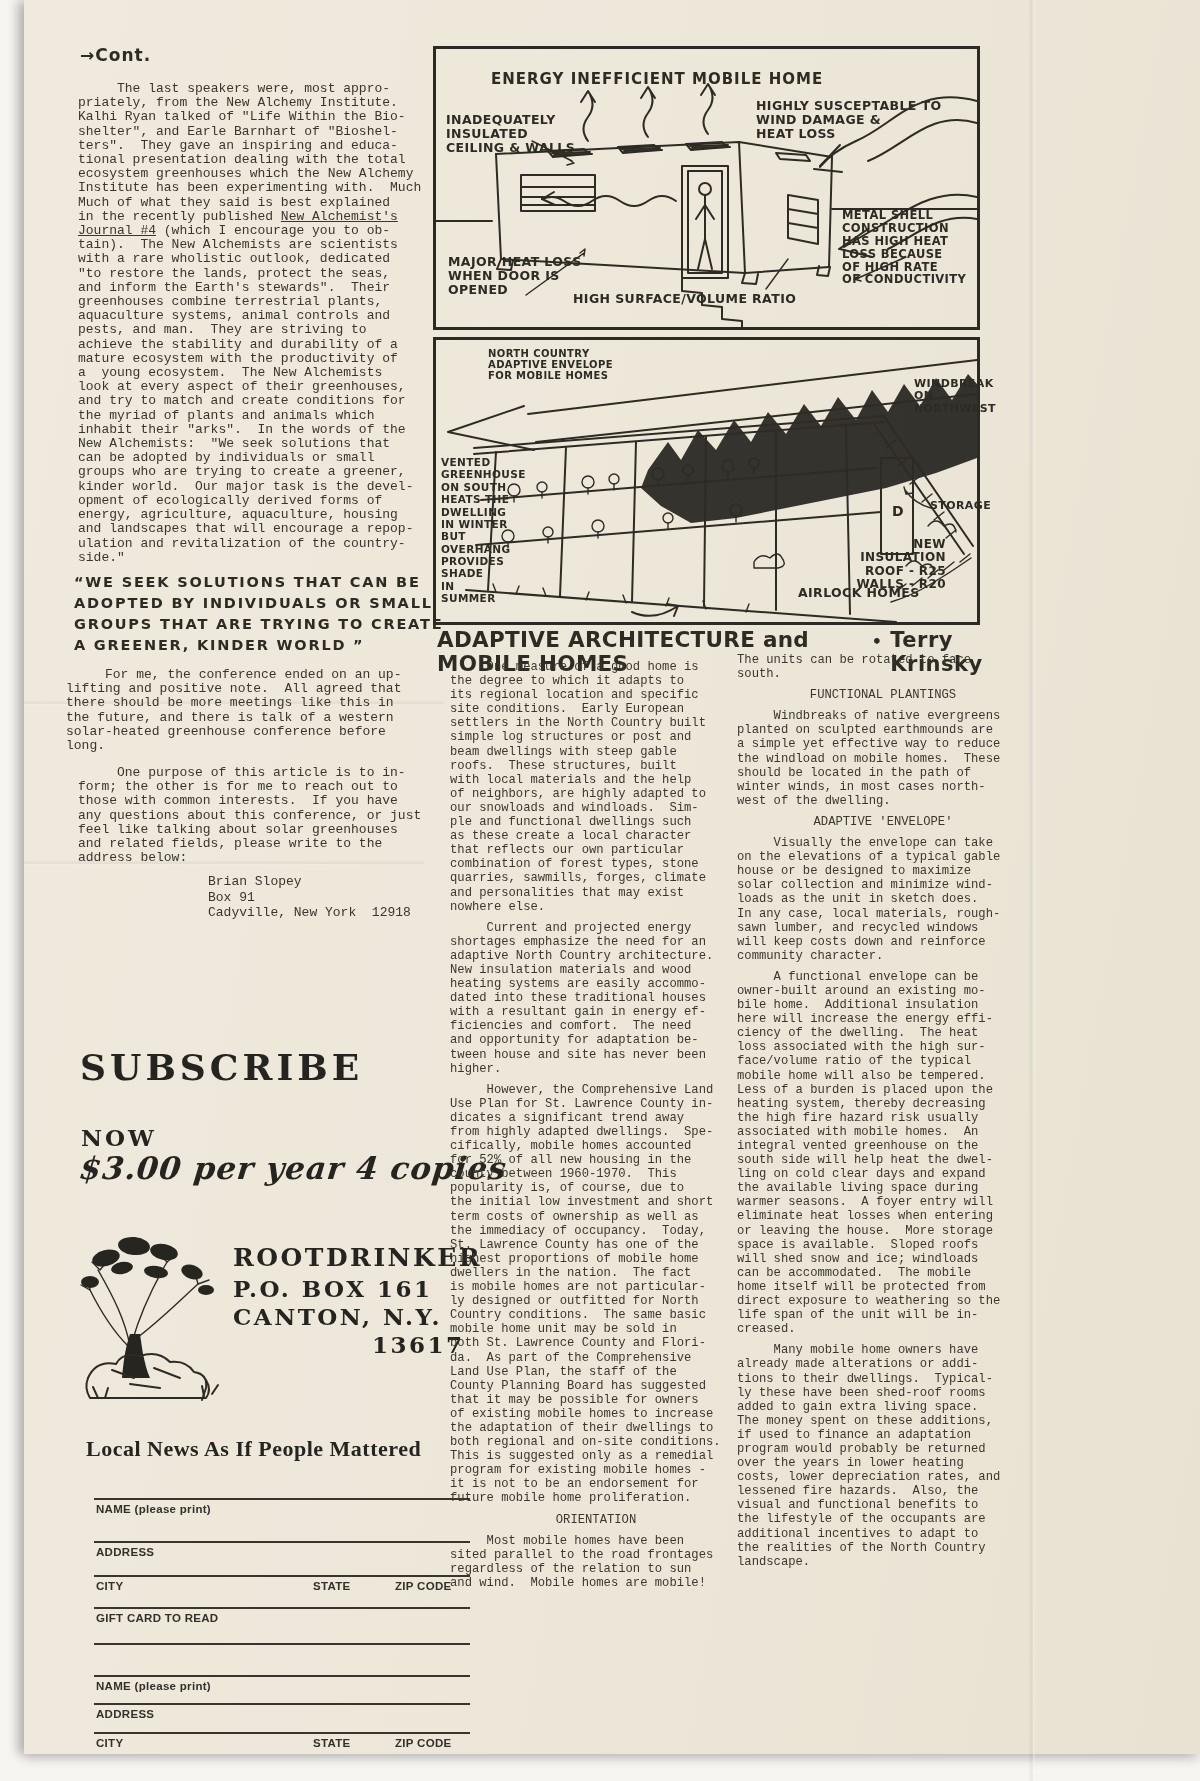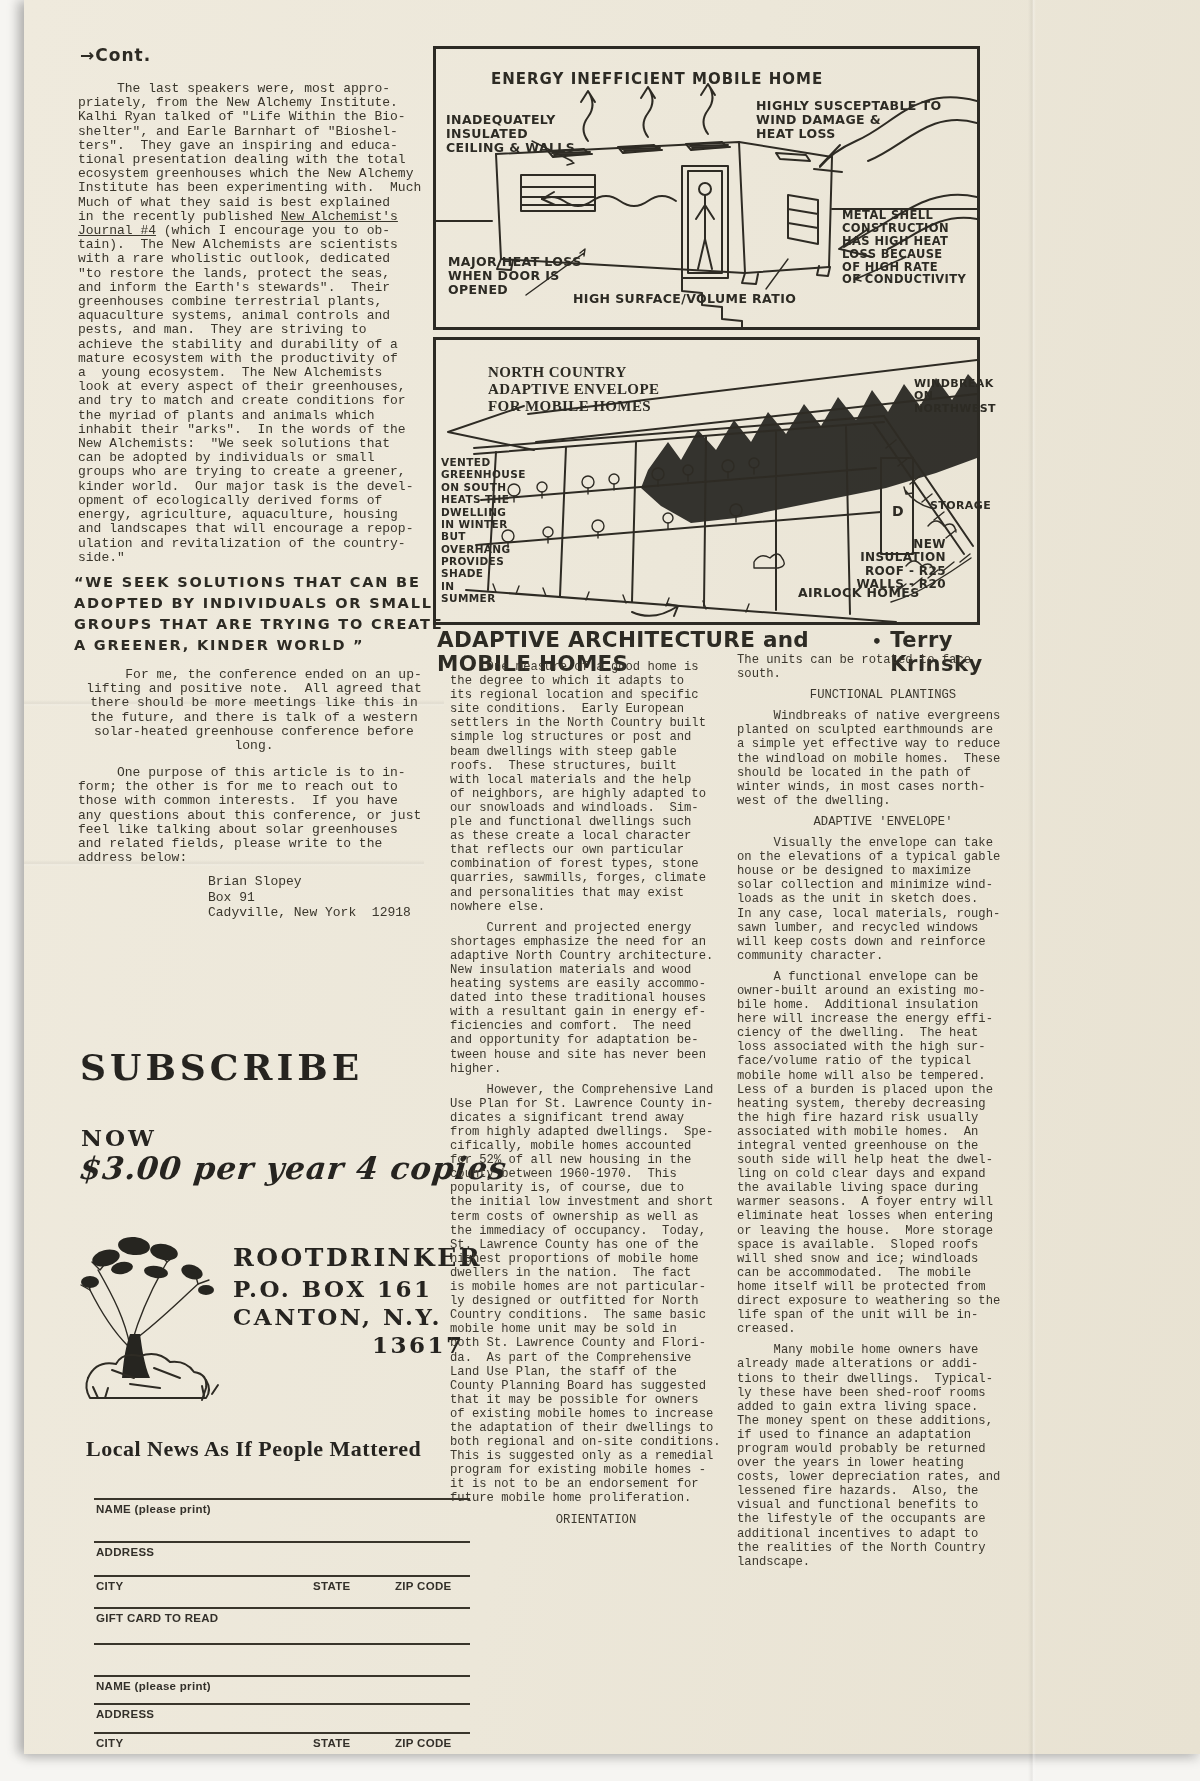--- a/index.html
+++ b/index.html
@@ -75,21 +75,21 @@
 energy, agriculture, aquaculture, housing
 and landscapes that will encourage a repop-
 ulation and revitalization of the country-
 side."</span></div>
 
 <div class="hand" style="left:74px;top:572px;font-size:14.5px;letter-spacing:1.8px;line-height:21px;font-weight:600;">“WE SEEK SOLUTIONS THAT CAN BE
 ADOPTED BY INDIVIDUALS OR SMALL
 GROUPS THAT ARE TRYING TO CREATE
 A GREENER, KINDER WORLD ”</div>
 
-<div class="typw" style="left:78px;top:668px;width:352px;text-align:center;">     For me, the conference ended on an up-
+<div class="typw" style="left:66px;top:668px;width:352px;">     For me, the conference ended on an up-
 lifting and positive note.  All agreed that
 there should be more meetings like this in
 the future, and there is talk of a western
 solar-heated greenhouse conference before
 long.</div>
 
 <div class="typw" style="left:78px;top:766px;width:356px;">     One purpose of this article is to in-
 form; the other is for me to reach out to
 those with common interests.  If you have
 any questions about this conference, or just
@@ -289,21 +289,21 @@
       <path class="skt" d="M492,186 q8,-10 16,0 q10,-6 12,6 M470,226 q8,-10 16,0 q10,-6 12,6"></path>
 
       <path d="M196,272 q22,10 46,-6 M242,266 l-11,-2 M242,266 l-4,10"></path>
 
       <path class="skt" d="M495,168 q-16,-4 -26,-18 M470,154 l-2,-7 M470,154 l7,-1"></path>
 
       <path class="skt" d="M60,252 l-3,-8 M80,254 l3,-8 M110,256 l-3,-8 M150,260 l3,-8 M190,263 l-3,-8 M230,266 l3,-8 M270,269 l-3,-8 M310,272 l3,-8"></path>
     </g>
     <text x="456" y="176" font-family="DejaVu Sans" font-size="14" font-weight="bold" fill="#2e2b24">D</text>
   </svg>
-  <div class="hand" style="left:52px;top:24px;font-size:15px;font-family:Liberation Serif, serif;">NORTH COUNTRY
+  <div class="hand" style="left:52px;top:8px;font-size:10px;">NORTH COUNTRY
 ADAPTIVE ENVELOPE
 FOR MOBILE HOMES</div>
   <div class="hand" style="left:478px;top:38px;font-size:11px;">WINDBREAK
 ON
 NORTHWEST</div>
   <div class="hand" style="left:5px;top:116px;font-size:10.5px;line-height:1.18;">VENTED
 GREENHOUSE
 ON SOUTH
 HEATS THE
 DWELLING
@@ -381,20 +381,24 @@
 County Planning Board has suggested
 that it may be possible for owners
 of existing mobile homes to increase
 the adaptation of their dwellings to
 both regional and on-site conditions.
 This is suggested only as a remedial
 program for existing mobile homes -
 it is not to be an endorsement for
 future mobile home proliferation.</div>
   <div class="typw2 chead">ORIENTATION</div>
+  <div class="typw2 p">     Most mobile homes have been
+sited parallel to the road frontages
+regardless of the relation to sun
+and wind.  Mobile homes are mobile!</div>
 </div>
 
 <div class="col" style="left:737px;top:653px;">
   <div class="typw2 p">The units can be rotated to face
 south.</div>
   <div class="typw2 chead">FUNCTIONAL PLANTINGS</div>
   <div class="typw2 p">     Windbreaks of native evergreens
 planted on sculpted earthmounds are
 a simple yet effective way to reduce
 the windload on mobile homes.  These

